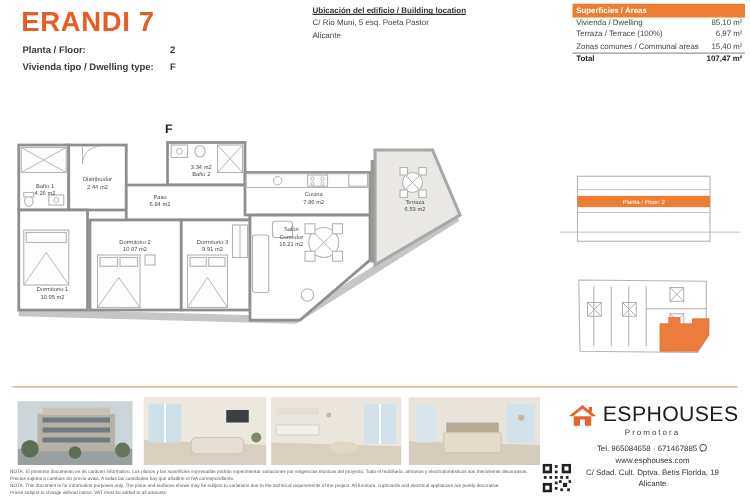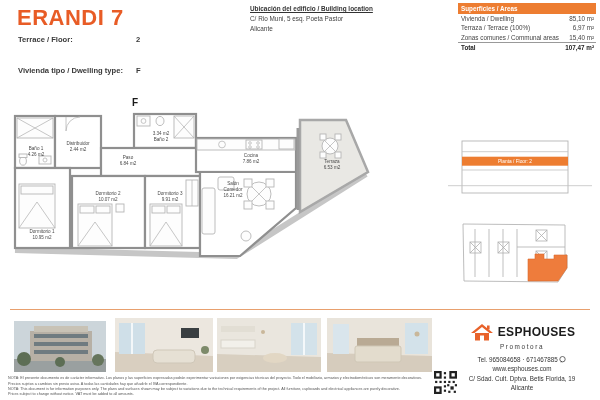--- a/index.html
+++ b/index.html
@@ -39,35 +39,35 @@
   .soutline{stroke:#b5b5b5;stroke-width:.9;fill:#fff;}
   .slabel{font-size:4.8px;fill:#fff;text-anchor:middle;font-family:"Liberation Sans",sans-serif;}
   .kline{stroke:#aeaeae;stroke-width:.8;fill:none;}
   .unit{fill:var(--unit-fill);stroke:#d96a2e;stroke-width:.6;}
   
   .photo{top:318px;height:54px;background:#dcd8cf;overflow:hidden;}
   .photo svg{display:block;width:100%;height:100%;}
   .disc{left:8px;top:375px;width:720px;font-size:6.3px;line-height:1.45;color:#555;transform:scale(.6);transform-origin:left top;}
   .brand{left:448px;top:322px;width:148px;text-align:center;}
   .brand-row{display:flex;align-items:center;justify-content:center;gap:3px;}
-  .brand-name{font-size:12px;font-weight:bold;color:#1c1c1c;letter-spacing:.3px;}
+  .brand-name{font-size:17px;font-weight:normal;color:#1c1c1c;letter-spacing:.3px;}
   .brand-tag{font-size:6.4px;color:#3a3a3a;letter-spacing:1.6px;margin-top:1px;}
   .brand-line{font-size:6.3px;color:#333;line-height:1.5;}
   .brand-contact{margin-top:5px;}
   .qr{left:434px;top:371px;}
 </style>
 </head>
 <body>
 
 <div class="abs title">ERANDI 7</div>
 
 <div class="abs hfield" style="top:35px;">
-  <span class="hlabel">Terrace / Floor:</span><span class="hvalue">2</span>
-</div>
-<div class="abs hfield" style="top:49px;margin-top:17px;">
+  <span class="hlabel">Planta / Floor:</span><span class="hvalue">2</span>
+</div>
+<div class="abs hfield" style="top:49px;">
   <span class="hlabel">Vivienda tipo / Dwelling type:</span><span class="hvalue">F</span>
 </div>
 
 <div class="abs loc">
   <div class="loc-head">Ubicación del edificio / Building location</div>
   <div>C/ Rio Muni, 5 esq. Poeta Pastor</div>
   <div>Alicante</div>
 </div>
 
 <div class="abs atable">

